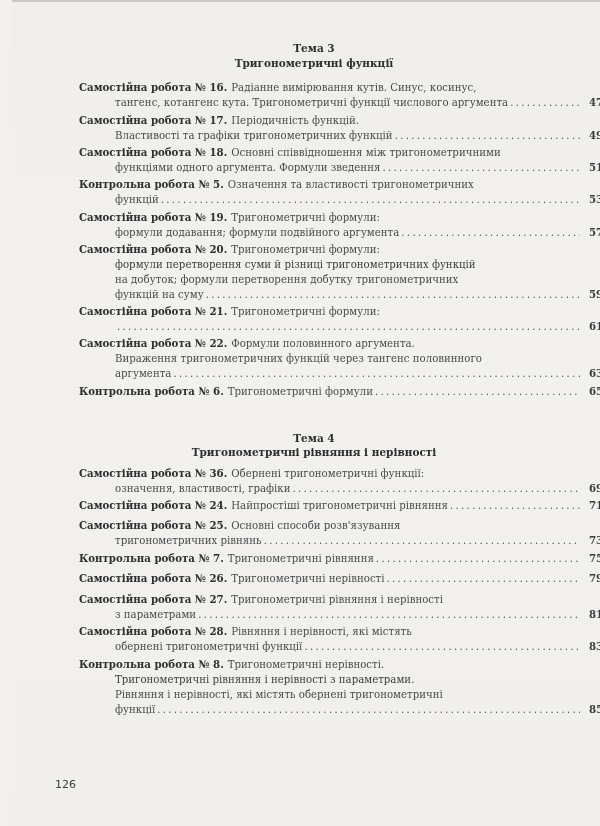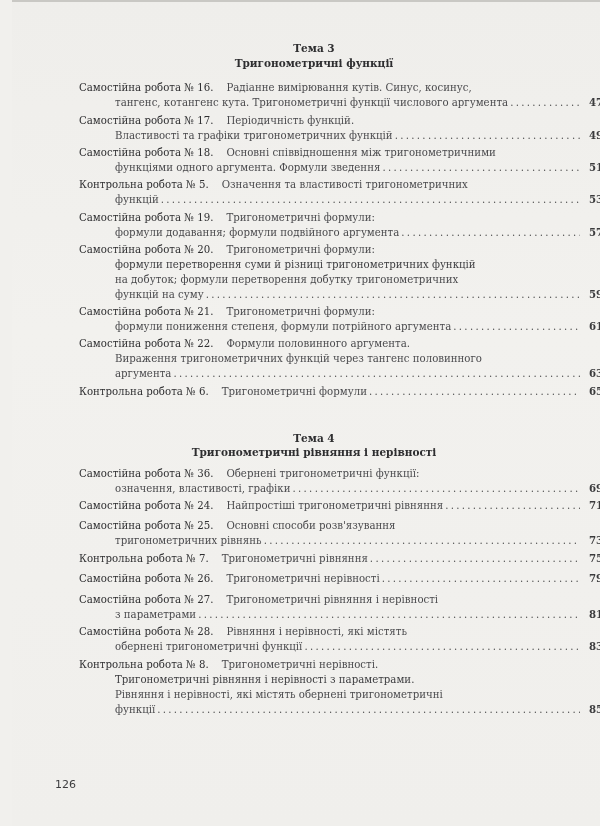--- a/index.html
+++ b/index.html
@@ -16,21 +16,21 @@
   }
   .topline { position:absolute; left:0; top:0; width:600px; height:2px; background:#c9c8c4; }
   .rightedge { position:absolute; right:0; top:0; width:4px; height:826px; background:linear-gradient(90deg, #f0efec, #d8d7d3); }
   .theme-head {
     position: absolute; left: 60px; width: 484px; text-align: center;
     font-size: 10.5px; font-weight: bold; color: #2e2e30;
   }
   .entry { position: absolute; left: 67px; width: 530px; font-size: 10.2px; }
   .line { height: 15px; line-height: 15px; white-space: nowrap; display: flex; }
   .line.cont { padding-left: 36px; }
-  .lead { font-weight: normal; color: #2f2f31; margin-right: 13px; }
+  .lead { font-weight: bold; color: #2f2f31; margin-right: 4px; }
   .txt { color: #4a4a4d; text-align: right; }
   .txt.strong { color: #3c3c3f; }
   .dots {
     flex: 1; overflow: hidden; color: #555;
     letter-spacing: 2.3px; margin: 0 3px 0 2px;
   }
   .dots::before { content: "....................................................................................................................................................................................."; }
   .pg { width: 26px; text-align: center; color: #3b3b3d; font-weight: bold; }
   .folio {
     position: absolute; left: 43px; top: 778px;
@@ -125,21 +125,20 @@
         <span class="pg">59</span>
       </div>
   </div>
 
   <div class="entry" style="top:304px;">
     <div class="line">
         <span class="lead">Самостійна робота № 21.</span>
         <span class="txt">Тригонометричні формули:</span>
       </div>
     <div class="line cont">
-        <span class="txt">формули пониження степеня, формули потрійного аргумента</span>
         <span class="dots"></span>
         <span class="pg">61</span>
       </div>
   </div>
 
   <div class="entry" style="top:336px;">
     <div class="line">
         <span class="lead">Самостійна робота № 22.</span>
         <span class="txt">Формули половинного аргумента.</span>
       </div>

